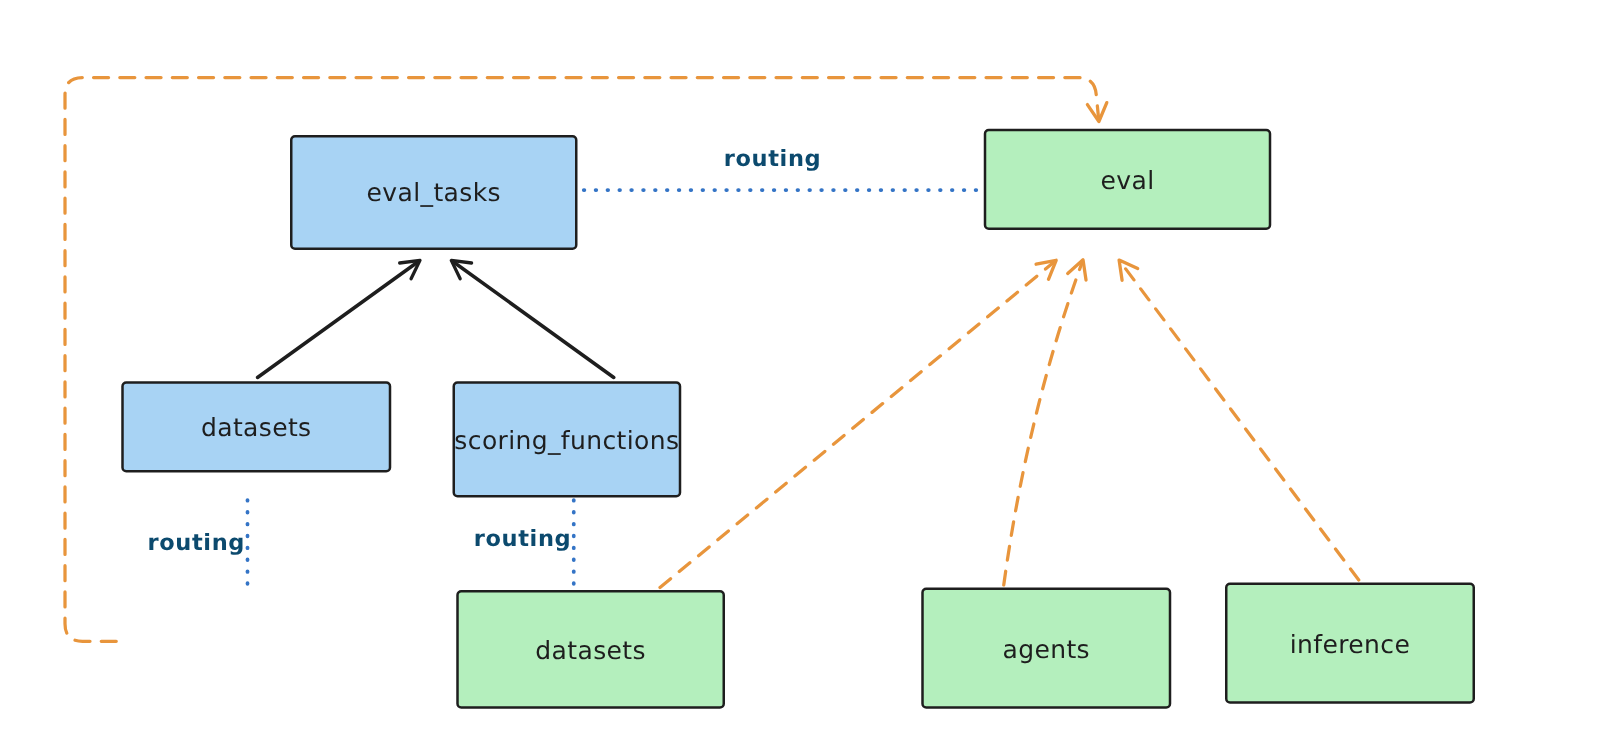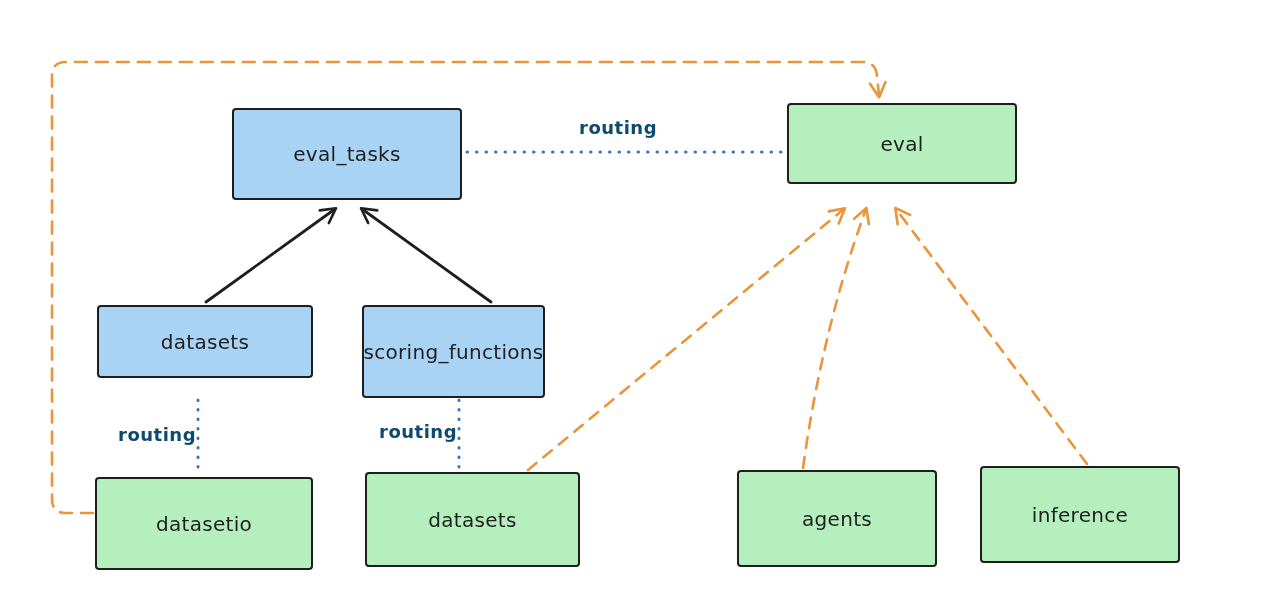--- a/index.html
+++ b/index.html
@@ -94,23 +94,20 @@
   </div>
 
   <div id="node-datasets" class="node blue">
     <span>datasets</span>
   </div>
 
   <div id="node-scoring_functions" class="node blue">
     <span>scoring_functions</span>
   </div>
 
-  <div id="node-datasetio" class="node green">
-    <span>datasetio</span>
-  </div>
 
   <div id="node-scoring" class="node green">
     <span>datasets</span>
   </div>
 
   <div id="node-agents" class="node green">
     <span>agents</span>
   </div>
 
   <div id="node-inference" class="node green">

